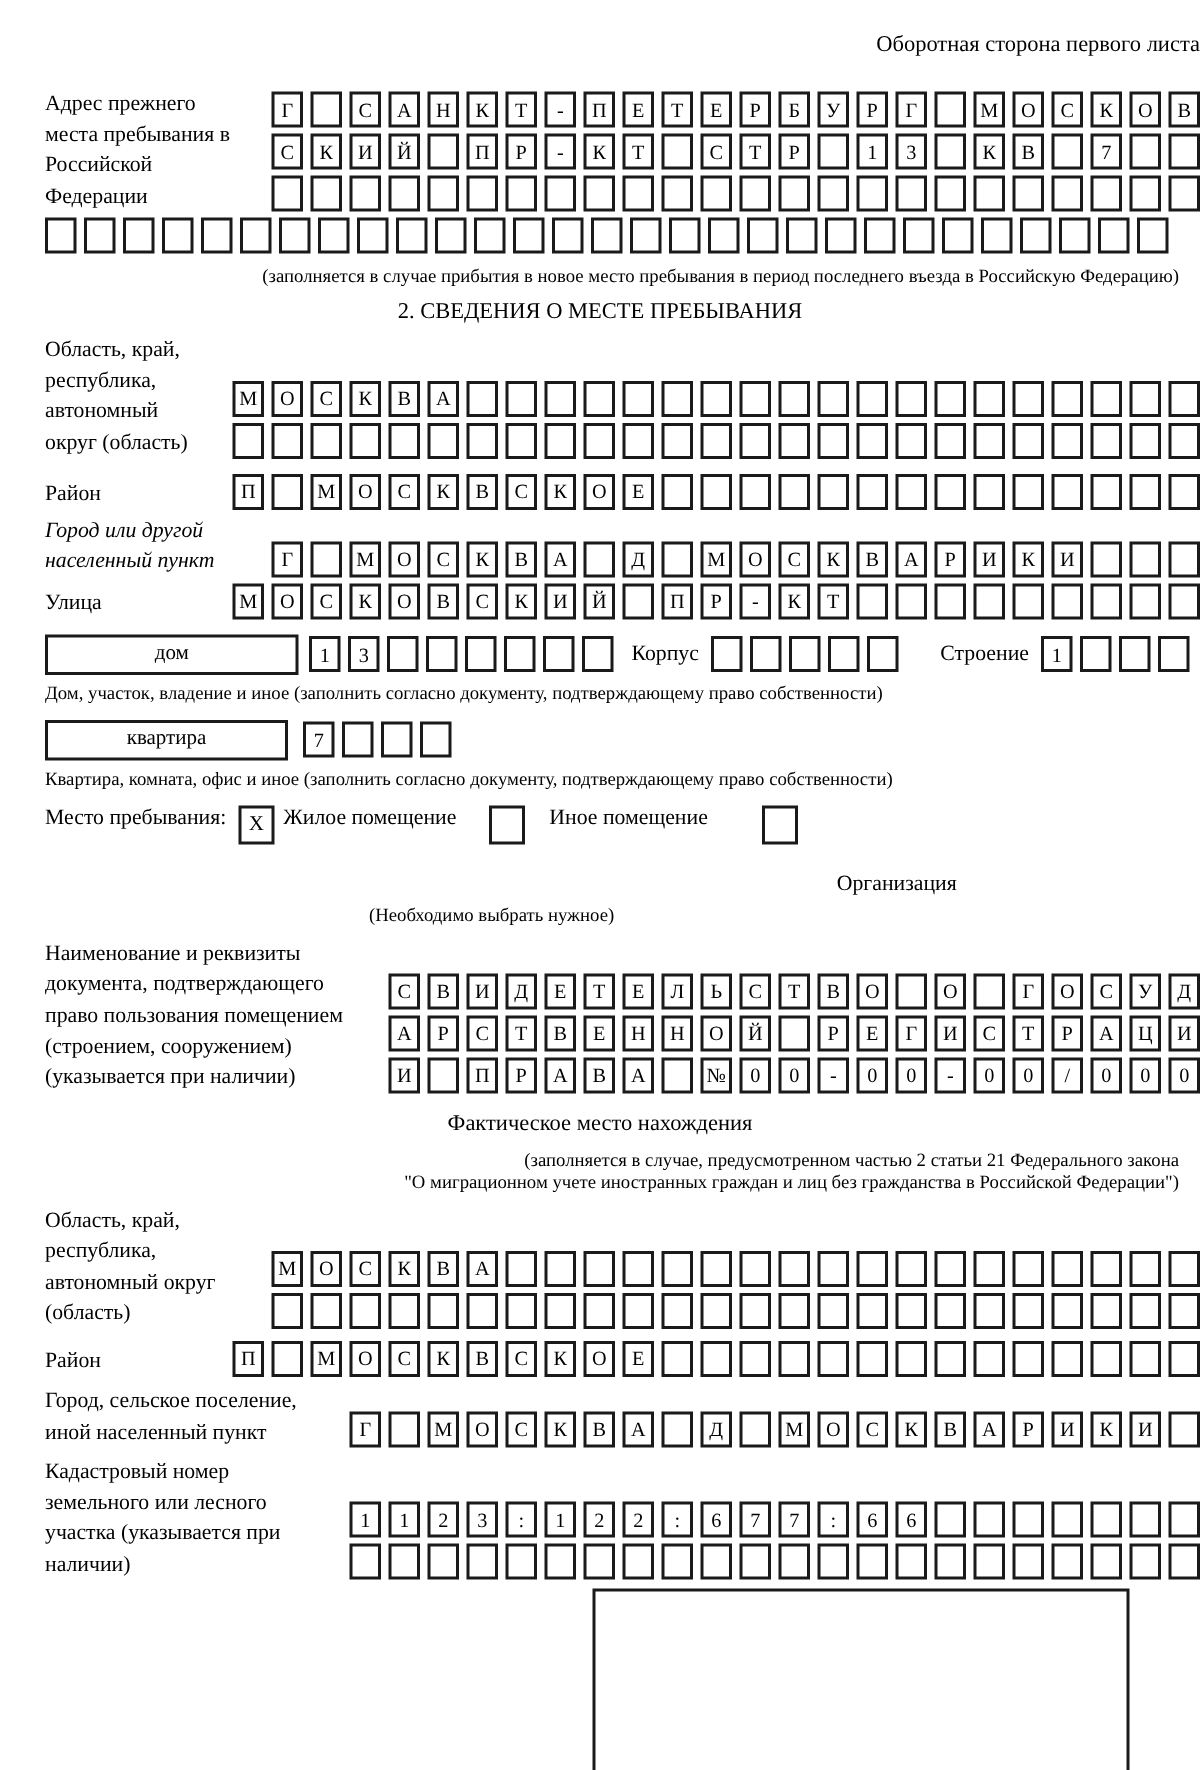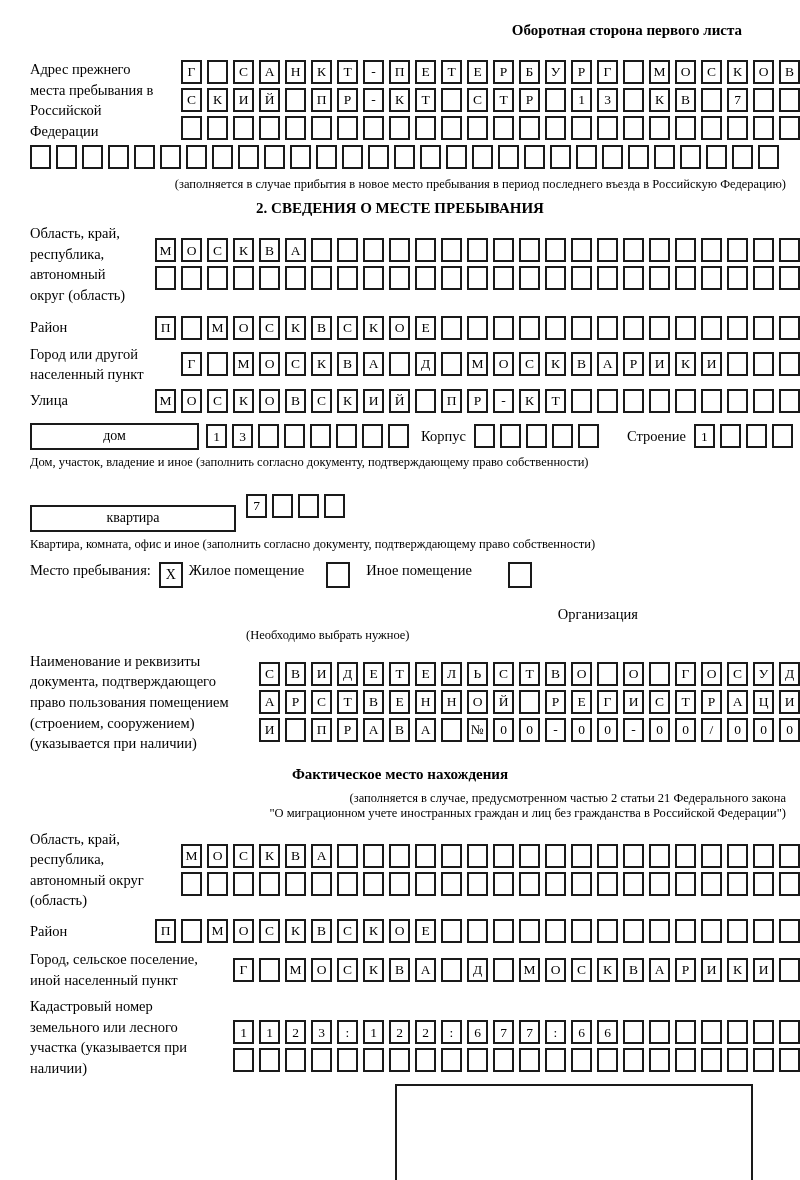--- a/index.html
+++ b/index.html
@@ -1,30 +1,30 @@
 <!DOCTYPE html>
 <html><head>
 <meta charset="utf-8">
 <style>
   html,body{margin:0;padding:0;background:#fff;}
   body{width:800px;height:1180px;color:#000;font-family:"Liberation Serif","DejaVu Serif",serif;overflow:hidden;}
   .page{box-sizing:border-box;width:800px;height:1180px;padding:8px 0 0 30px;}
-  .hdr{margin-top:14px;padding-right:58px;text-align:right;font-size:15px;font-weight:bold;}
-  .flexrow{display:flex;align-items:center;gap:19px;}
+  .hdr{margin-top:14px;text-align:right;font-size:15px;}
+  .flexrow{display:flex;align-items:flex-end;gap:19px;}
   .lbl{font-size:14.5px;line-height:1.42;}
   .rows{display:flex;flex-direction:column;gap:4px;}
   .cellrow{display:flex;gap:5px;height:24px;}
   .cell{flex:0 0 21px;width:21px;height:24px;box-sizing:border-box;border:2px solid #1a1a1a;
         display:flex;align-items:center;justify-content:center;font-size:13.5px;line-height:1;}
   .center-note{font-size:12.5px;text-align:right;width:756px;}
-  .title{font-size:15px;font-weight:bold;text-align:center;width:740px;}
+  .title{font-size:15px;font-weight:normal;text-align:center;width:740px;}
   .addr{margin-top:20px;}
   .addr .lbl{width:142px;}
   .w127{width:127px;}
-  .w148{width:148px;}
+  .w148{width:148px;font-style:italic;}
   .w149{width:149px;}
   .w124{width:124px;}
   .w196{width:196px;}
   .w225{width:225px;padding-right:0;box-sizing:content-box;}
   .boxlbl{box-sizing:border-box;border:2px solid #1a1a1a;height:27px;display:flex;align-items:center;justify-content:center;font-size:14px;}
   .houserow{margin-top:10px;display:flex;align-items:center;}
   .inline-lbl{font-size:14.5px;font-family:Liberation Serif, serif;}
   .smallnote{font-size:12.5px;margin-top:5px;}
   .chk{box-sizing:border-box;border:2px solid #1a1a1a;width:24px;height:26px;display:flex;align-items:center;justify-content:center;font-size:14px;}
   .stayrow{display:flex;align-items:flex-start;margin-top:10px;}
@@ -333,21 +333,21 @@
     <div class="cellrow" style="margin-left:8px;">
         <span class="cell">1</span>
         <span class="cell"></span>
         <span class="cell"></span>
         <span class="cell"></span>
       </div>
   </div>
   <div class="smallnote">Дом, участок, владение и иное (заполнить согласно документу, подтверждающему право собственности)</div>
 
   <div class="houserow">
-    <div class="boxlbl" style="width:206px;margin-top:25px;">квартира</div>
+    <div class="boxlbl" style="width:162px;">квартира</div>
     <div class="cellrow" style="margin-left:10px;">
         <span class="cell">7</span>
         <span class="cell"></span>
         <span class="cell"></span>
         <span class="cell"></span>
       </div>
   </div>
   <div class="smallnote">Квартира, комната, офис и иное (заполнить согласно документу, подтверждающему право собственности)</div>
 
   <div class="stayrow">

